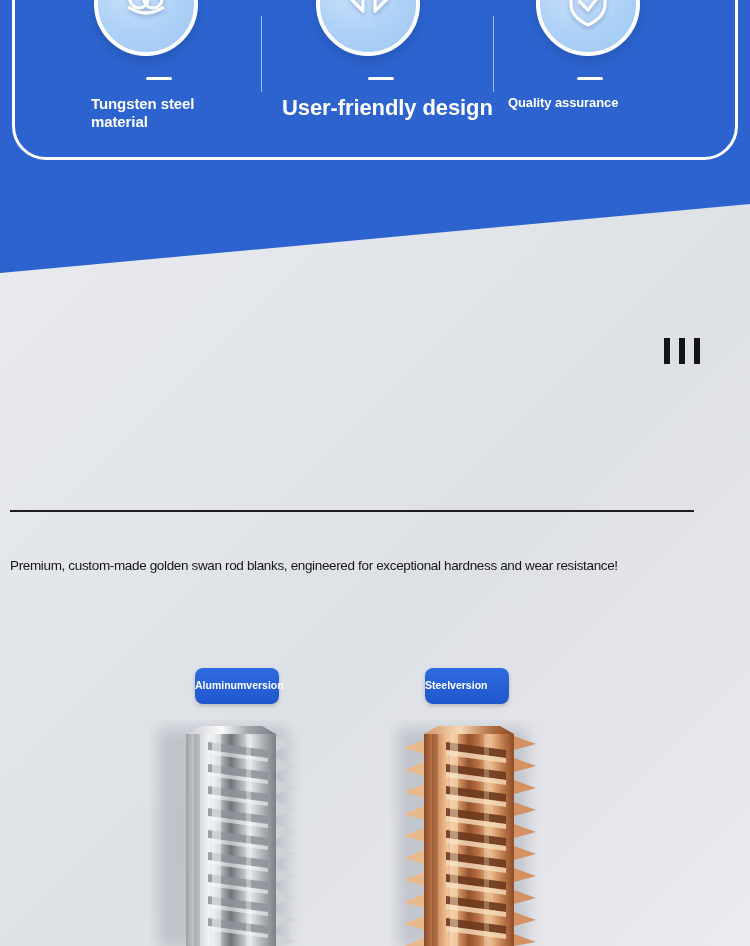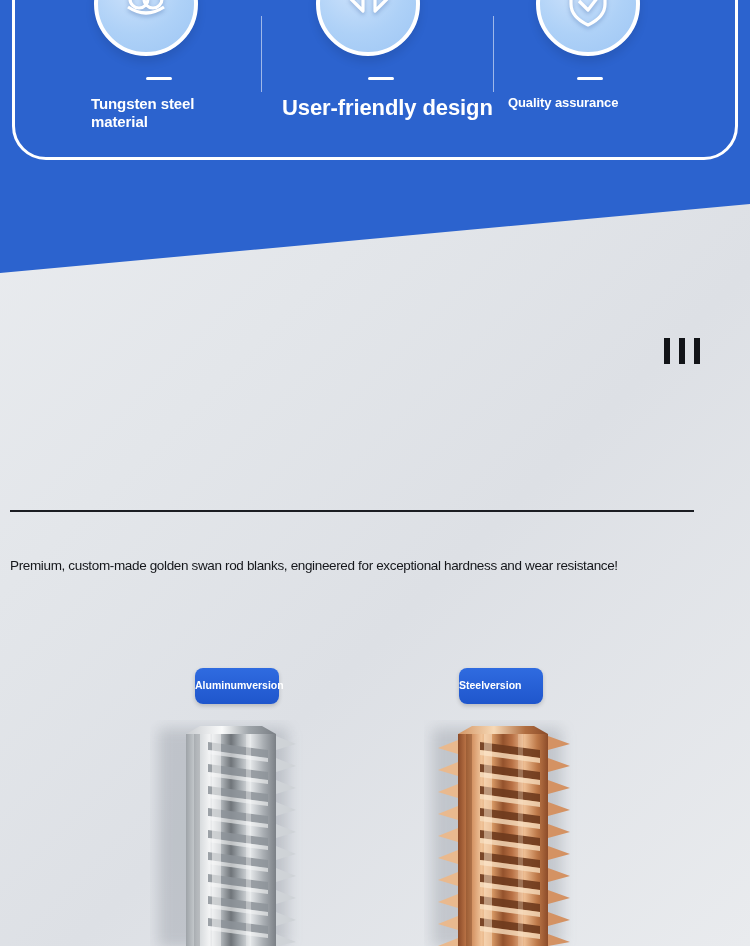--- a/index.html
+++ b/index.html
@@ -168,21 +168,21 @@
     white-space: nowrap;
     z-index: 4;
   }
 
   
   .product {
     position: absolute;
     z-index: 5;
   }
   .product.aluminum { left: 150px; top: 668px; width: 180px; }
-  .product.steel    { left: 424px; top: 668px; width: 180px; }
+  .product.steel    { left: 390px; top: 668px; width: 180px; }
 
   .badge {
     position: relative;
     width: 84px;
     height: 36px;
     border-radius: 8px;
     background: linear-gradient(180deg, #2f6be0 0%, #1f56cc 100%);
     box-shadow: 0 2px 4px rgba(0,0,0,0.18);
     display: flex;
     align-items: center;

